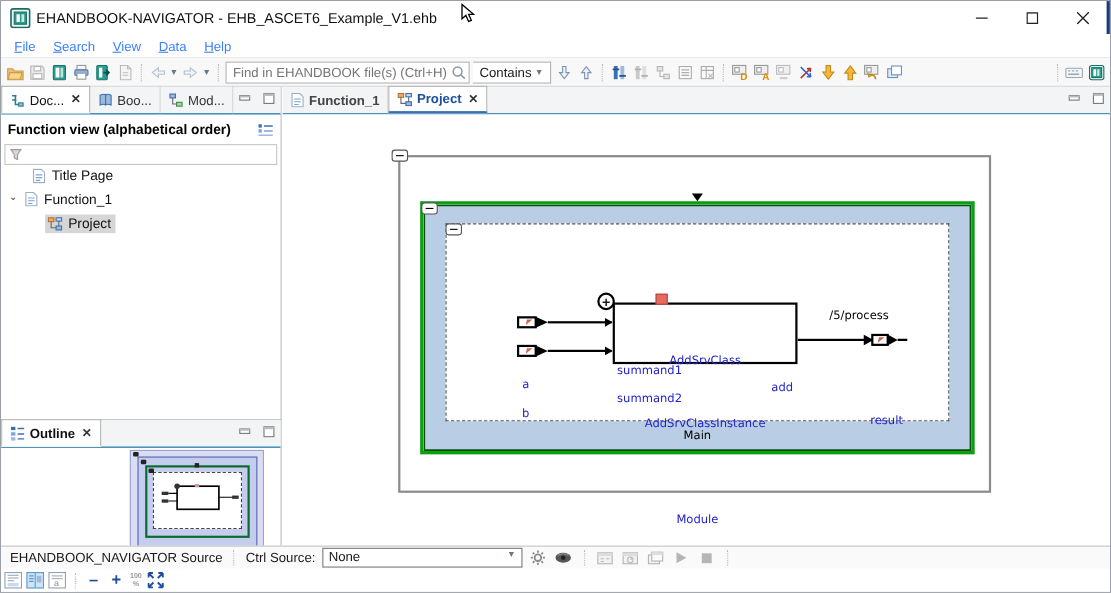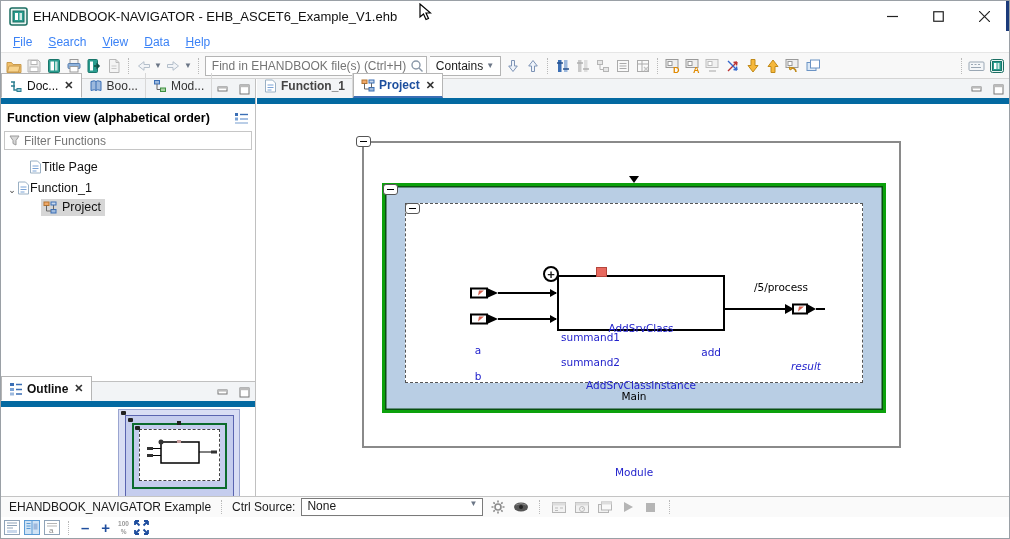--- a/index.html
+++ b/index.html
@@ -21,33 +21,33 @@
   .toolbar{position:absolute;left:0;top:52px;right:0;height:26px;background:#f8f8f8;border-bottom:1px solid #d4d4d4;display:flex;align-items:center;padding-left:4px;gap:3px;}
   .tbi{width:17px;height:17px;display:inline-flex;align-items:center;justify-content:center;}
   .tb-sep{width:1px;height:16px;border-left:1px dotted #b9b9b9;margin:0 3px;}
   .dd-caret{font-size:8px;color:#6b7686;margin-left:-1px;}
   .search-box{width:222px;height:20px;border:1px solid #b4b4b4;background:#fff;display:flex;align-items:center;padding:0 2px 0 6px;}
   .search-box input{border:none;outline:none;flex:1;font-size:12px;font-family:"Liberation Sans",sans-serif;color:#333;min-width:0;background:transparent;}
   .contains-btn{height:20px;border:1px solid #b4b4b4;border-left:none;background:#fff;display:flex;align-items:center;padding:0 6px;font-size:12px;gap:4px;}
   .toolbar-right{margin-left:auto;display:flex;align-items:center;gap:3px;padding-right:4px;}
   
   .left-panel{position:absolute;left:0;top:78px;width:255px;bottom:42px;background:#fff;border-right:1px solid #c0c0c0;}
-  .tabrow{position:relative;height:25px;background:#f2f4f6;border-bottom:6px solid #0369a1;display:flex;align-items:flex-end;}
+  .tabrow{position:relative;height:25px;background:#f2f4f6;border-bottom:1px solid #0369a1;display:flex;align-items:flex-end;}
   .tab{height:25px;display:flex;align-items:center;gap:4px;padding:0 7px;font-size:12px;color:#333;border-right:1px solid #d8d8d8;}
   .tab.active{background:#fff;border:1px solid #b5b5b5;border-bottom:1px solid #fff;color:#111;}
   .tab.active-blue{background:#fff;border:1px solid #b5b5b5;border-bottom:2px solid #3b6fb5;color:#1d4f9e;font-weight:bold;}
   .tab .close{font-size:11px;font-weight:bold;color:#333;margin-left:2px;}
   .minmax{position:absolute;right:4px;top:4px;display:flex;gap:8px;color:#555;}
   .mm{width:14px;height:12px;display:flex;align-items:center;justify-content:center;font-size:10px;color:#555;}
   .fv-header{display:flex;align-items:center;justify-content:space-between;padding:7px 6px 4px 6px;}
   .fv-header .t{font-weight:bold;font-size:12.5px;color:#000;}
   .filter-box{margin:2px 3px;height:19px;border:1px solid #c6c6c6;background:#fff;display:flex;align-items:center;padding:0 4px;gap:4px;}
   .filter-box input{border:none;outline:none;flex:1;font-size:12px;color:#888;font-family:"Liberation Sans",sans-serif;}
   .tree{margin-top:3px;}
-  .tree-row{height:21px;display:flex;align-items:flex-end;font-size:12.5px;color:#111;}
+  .tree-row{height:21px;display:flex;align-items:flex-start;gap:5px;font-size:12.5px;color:#111;}
   .tree-row .chev{width:10px;text-align:center;font-size:9px;color:#444;}
   .sel{background:#d6d6d6;padding:1px 4px 2px 2px;display:flex;align-items:center;gap:5px;}
   
   .outline-panel{position:absolute;left:0;top:380px;width:255px;height:117px;background:#fff;border-right:1px solid #c0c0c0;border-top:1px solid #c0c0c0;}
   .outline-content{position:relative;height:92px;overflow:hidden;}
   
   .editor{position:absolute;left:256px;top:78px;right:0;bottom:42px;background:#fff;}
   .canvas{position:absolute;left:0;top:25px;right:0;bottom:0;background:#fff;}
   .dlabel{position:absolute;font-family:"DejaVu Sans",sans-serif;font-size:10.5px;text-align:center;}
   .blue{color:#2323cc;margin-top:44px;}
@@ -345,21 +345,20 @@
           <path d="M6 2.5 h8" stroke="#3b6fb5" stroke-width="1.4"></path>
           <rect x="1" y="5.5" width="3" height="3" fill="#7ba3d6"></rect>
           <path d="M6 7 h8" stroke="#7ba3d6" stroke-width="1.4"></path>
           <path d="M1 11 h13" stroke="#9db9dd" stroke-width="1.4"></path>
         </svg>
     </div>
     <div class="filter-box">
       <svg width="11" height="11" viewBox="0 0 11 11">
           <path d="M1 1 h9 L7 5.5 V10 L4 8.5 V5.5 Z" fill="#d8d8d8" stroke="#9a9a9a"></path>
         </svg>
-      <input placeholder="Filter Functions" style="">
     </div>
     <div class="tree">
       <div class="tree-row" style="padding-left:28px">
         <svg width="13" height="14">
             <path d="M1.5 1 h7 l3 3 v9 H1.5 z" fill="#fff" stroke="#9ab0c4"></path>
             <path d="M3.5 6 h6 M3.5 8.5 h6 M3.5 11 h4" stroke="#7ba3d6"></path>
           </svg>
         <span>Title Page</span>
       </div>
       <div class="tree-row">
@@ -518,30 +517,30 @@
 
       <div class="wire" style="left:468px;top:204px;width:64px;"></div>
       <div class="dlabel blk" style="left:474px;top:177px;width:100px;">/5/process</div>
       <svg class="abs" style="left:528px;top:198px" width="40" height="14">
         <path d="M0 2 L9 7 L0 12 Z" fill="#000"></path>
         <rect x="8" y="2.5" width="14" height="9" fill="#fff" stroke="#000" stroke-width="2"></rect>
         <path d="M14 4.5 L19 4.5 L13 9.5 Z" fill="#d65f4e"></path>
         <path d="M22 2 L31 7 L22 12 Z" fill="#000"></path>
         <line x1="31" y1="7" x2="40" y2="7" stroke="#000" stroke-width="2"></line>
       </svg>
-      <div class="dlabel blue" style="left:519px;top:212px;width:60px;font-style:italic;">result</div>
+      <div class="dlabel blue" style="left:519px;top:228px;width:60px;">result</div>
 
       <div class="dlabel blk" style="left:337px;top:286px;width:80px;">Main</div>
       <div class="dlabel blue" style="left:337px;top:318px;width:80px;">Module</div>
       <div class="dlabel blue" style="left:337px;top:353px;width:80px;">Main</div>
     </div>
   </div>
 
   <div class="status1">
-    <span>EHANDBOOK_NAVIGATOR Example</span>
+    <span>EHANDBOOK_NAVIGATOR Source</span>
     <span class="s-sep"></span>
     <span>Ctrl Source:</span>
     <div class="combo">
       <span>None</span>
       <span class="dd-caret">▼</span>
     </div>
     <span class="tbi">
         <svg width="14" height="14" viewBox="0 0 14 14">
           <path d="M7 4 a3 3 0 1 0 0 6 a3 3 0 1 0 0 -6 M7 0.5 v2 M7 11.5 v2 M0.5 7 h2 M11.5 7 h2 M2.4 2.4 l1.4 1.4 M10.2 10.2 l1.4 1.4 M11.6 2.4 l-1.4 1.4 M3.8 10.2 l-1.4 1.4" fill="none" stroke="#8a8a8a" stroke-width="1.6"></path>
         </svg>

